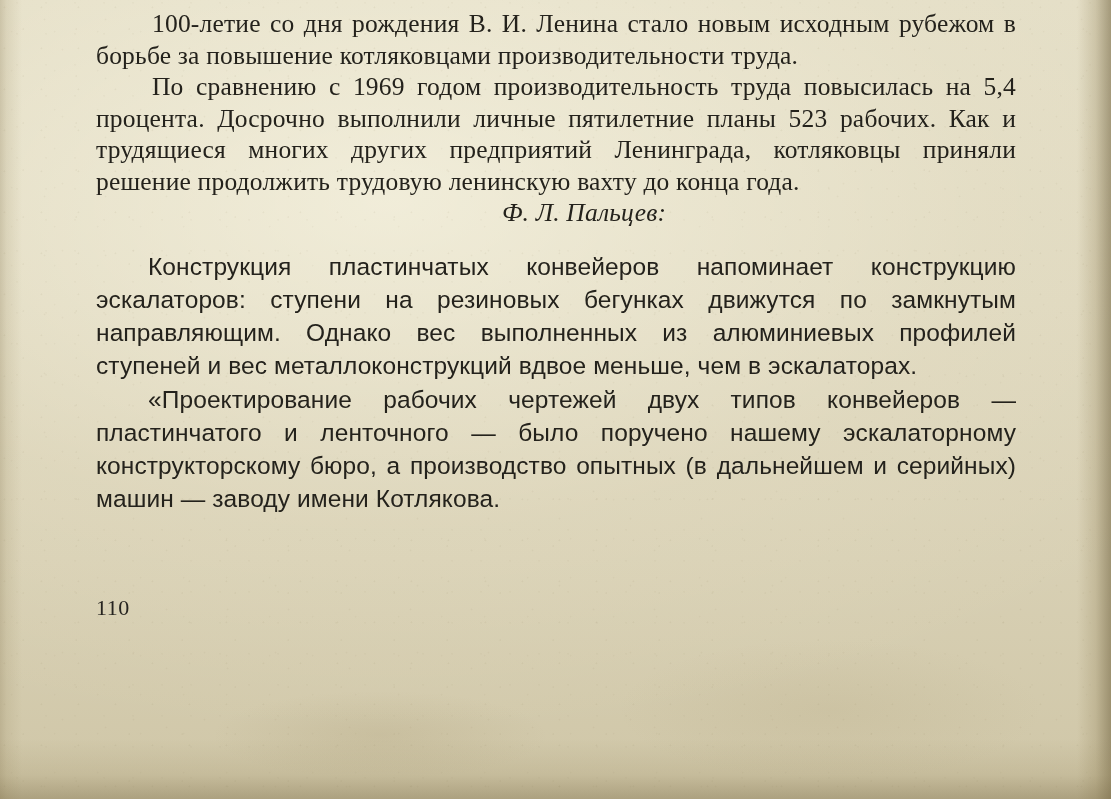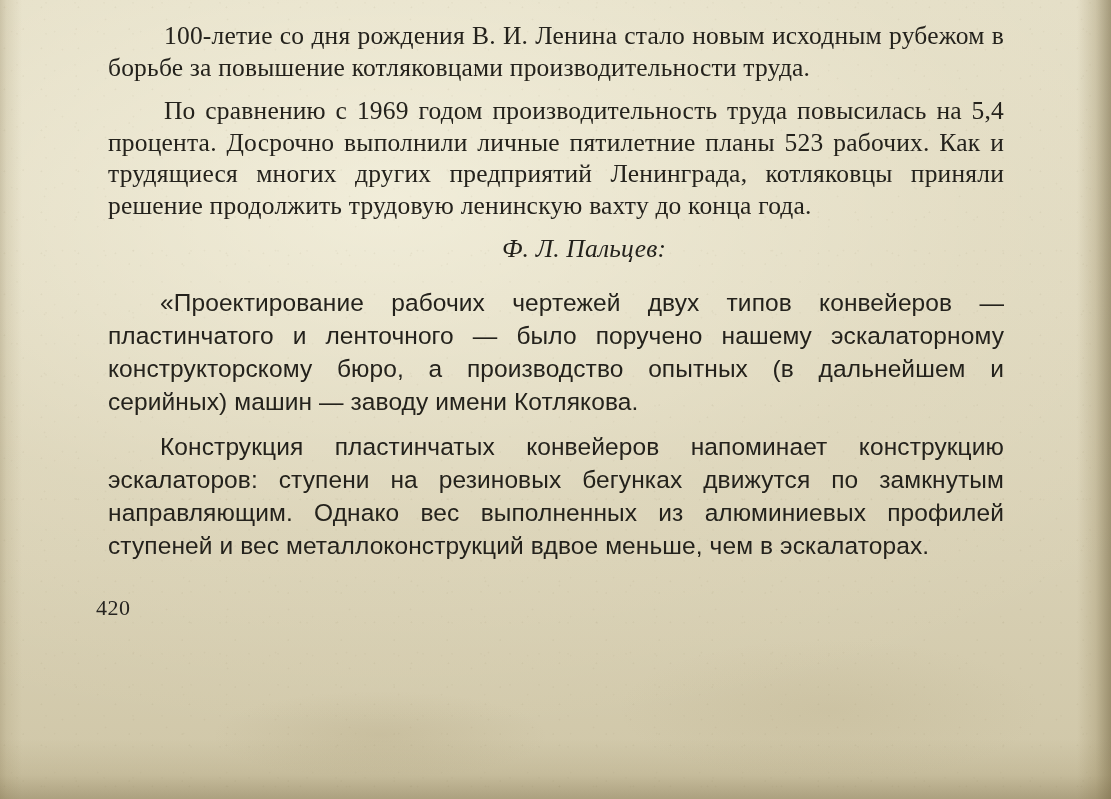--- a/index.html
+++ b/index.html
@@ -80,21 +80,21 @@
   }
 
   .text-block {
     position: absolute;
     left: 96px;
     top: 8px;
     width: 920px;
   }
 
   p {
-    margin: 12px;
+    margin: 0;
     color: #24221c;
     text-align: justify;
     text-justify: inter-word;
   }
 
   
   .sec-main p {
     font-family: "Liberation Serif", "DejaVu Serif", serif;
     font-size: 25.5px;
     line-height: 31.5px;
@@ -172,24 +172,24 @@
 
   <div class="text-block">
 
     <div class="sec-main">
       <p class="indent">100-летие со дня рождения В. И. Ленина стало новым исходным рубежом в борьбе за повышение котляковцами производительности труда.</p>
       <p class="indent">По сравнению с 1969 годом производительность труда повысилась на 5,4 процента. Досрочно выполнили личные пятилетние планы 523 рабочих. Как и трудящиеся многих других предприятий Ленинграда, котляковцы приняли решение продолжить трудовую ленинскую вахту до конца года.</p>
       <p class="attribution">Ф. Л. Пальцев:</p>
     </div>
 
     <div class="sec-quote">
+      <p class="indent">Конструкция пластинчатых конвейеров напоминает конструкцию эскалаторов: ступени на резиновых бегунках движутся по замкнутым направляющим. Однако вес выполненных из алюминиевых профилей ступеней и вес металлоконструкций вдвое меньше, чем в эскалаторах.</p>
       <p class="indent">«Проектирование рабочих чертежей двух типов конвейеров — пластинчатого и ленточного — было поручено нашему эскалаторному конструкторскому бюро, а производство опытных (в дальнейшем и серийных) машин — заводу имени Котлякова.</p>
-      <p class="indent">Конструкция пластинчатых конвейеров напоминает конструкцию эскалаторов: ступени на резиновых бегунках движутся по замкнутым направляющим. Однако вес выполненных из алюминиевых профилей ступеней и вес металлоконструкций вдвое меньше, чем в эскалаторах.</p>
     </div>
 
   </div>
 
-  <div class="page-number">420</div>
+  <div class="page-number">110</div>
 
   <div class="edge-left"></div>
   <div class="edge-right"></div>
   <div class="edge-bottom"></div>
 </div>
 
 </body></html>

